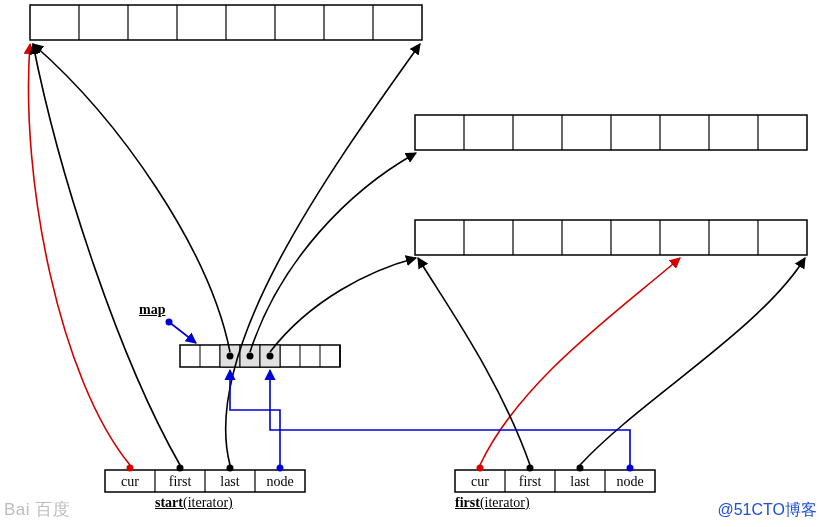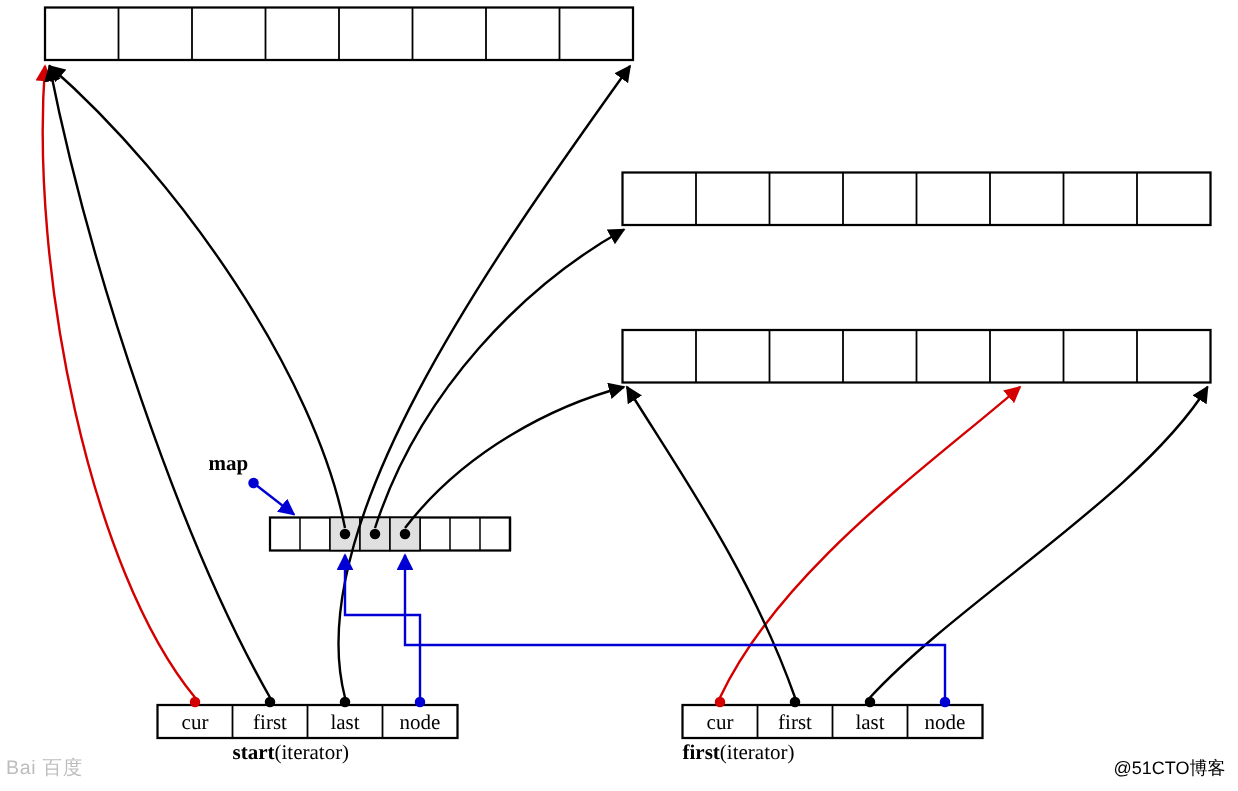--- a/index.html
+++ b/index.html
@@ -12,38 +12,39 @@
     font-size: 14px;
     color: #000;
     position: relative;
     overflow: hidden;
   }
   svg { position: absolute; top: 0; left: 0; }
   .label {
     position: absolute;
     font-weight: bold;
     white-space: nowrap;
+    text-decoration: underline;
   }
   .label .paren { font-weight: normal; }
   .watermark-left {
     position: absolute;
     left: 4px;
     bottom: 6px;
     font-family: Arial, sans-serif;
-    font-size: 13px;
+    font-size: 17px;
     color: #bdbdbd;
     letter-spacing: 0.5px;
   }
   .watermark-right {
     position: absolute;
     right: 8px;
     bottom: 6px;
     font-family: Arial, sans-serif;
-    font-size: 12px;
-    color: #000000;
+    font-size: 16px;
+    color: #1d4ed8;
   }
 </style>
 </head>
 <body>
 
 <svg width="825" height="527" viewBox="0 0 825 527">
   <defs>
     <marker id="arrBlack" viewBox="0 0 10 10" refX="9" refY="5" markerWidth="7" markerHeight="7" orient="auto-start-reverse">
       <path d="M 0 0 L 10 5 L 0 10 z" fill="#000000"></path>
     </marker>

